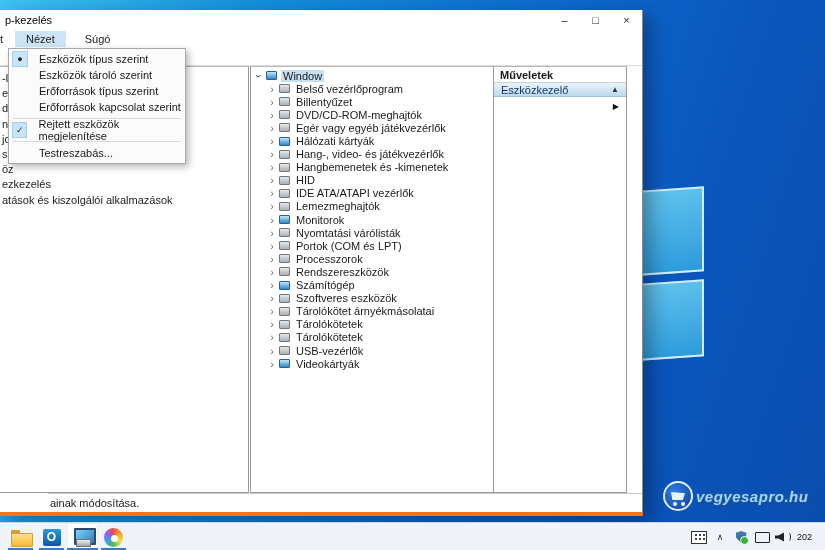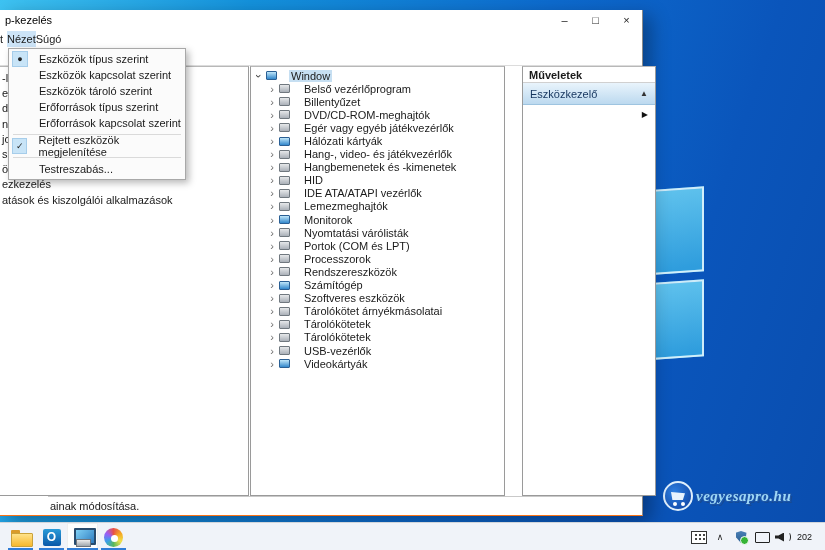--- a/index.html
+++ b/index.html
@@ -7,66 +7,66 @@
   .screen { position:relative; width:825px; height:550px; overflow:hidden;
             font-family:"Liberation Sans","DejaVu Sans",sans-serif; font-size:11px; color:#1a1a1a; }
 
   
   .desktop { position:absolute; inset:0;
     background:linear-gradient(108deg,#3ec3f2 0%,#1492dd 25%,#0d6bcf 55%,#0a55bb 78%,#0a4dae 100%); }
   .pane { position:absolute; width:106px; background:linear-gradient(175deg,#62c4ee 0%,#2f9ddd 95%);
     border:2px solid rgba(223,244,252,.9); transform:skewY(-4deg); z-index:1; }
   .pane-top { left:598px; top:190px; height:85px; }
   .pane-bottom { left:598px; top:283px; height:77px; }
-  .watermark { position:absolute; left:663px; top:481px; display:flex; align-items:center; gap:3px; z-index:2;font-family:Liberation Serif, serif; }
+  .watermark { position:absolute; left:663px; top:481px; display:flex; align-items:center; gap:3px; z-index:2; }
   .wm-badge { width:30px; height:30px; border-radius:50%; position:relative;
     background:radial-gradient(circle at 35% 35%,#2f7fe0,#0c3f9e); border:2px solid #dfeffc; }
   .wm-badge::before { content:""; position:absolute; left:6px; top:9px; width:14px; height:8px;
     background:#e9f3fd; clip-path:polygon(0 0,100% 15%,85% 100%,10% 100%); }
   .wm-badge::after { content:""; position:absolute; left:8px; bottom:3px; width:4px; height:4px;
     border-radius:50%; background:#fff; box-shadow:8px 0 #fff; }
   .wm-text { font-size:15px; font-weight:bold; font-style:italic; color:#9fd8f6; letter-spacing:.5px;
     text-shadow:-1px -1px 0 #1c55a8,1px -1px 0 #1c55a8,-1px 1px 0 #1c55a8,1px 1px 0 #1c55a8,2px 2px 0 #174a92; }
 
   
   .window { position:absolute; left:0; top:10px; width:643px; height:506px; background:#fff;
-    border-right:1px solid #8a8a8a; border-bottom:1px solid #f97316;
+    border-right:1px solid #8a8a8a; border-bottom:4px solid #f97316;
     box-shadow:8px 6px 18px rgba(0,0,0,.32); z-index:3; }
   .titlebar { height:20px; background:#fff; position:relative; display:flex; align-items:center; }
   .title { margin-left:5px; color:#000; }
   .controls { position:absolute; right:0; top:0; height:20px; display:flex; }
   .wc { width:31px; height:20px; border:none; background:transparent; font-size:11px; color:#222;
     display:flex; align-items:center; justify-content:center; font-family:inherit; }
   .menubar { height:18px; background:#fff; display:flex; align-items:center; }
   .mb-frag { width:7px; overflow:hidden; display:inline-block; }
-  .mb-item { padding:2px 0; cursor:default; }
+  .mb-item { padding:2px 11px; cursor:default;margin-left:8px; }
   .mb-item.open { background:#cde4f7; }
   .toolbar { height:18px; background:#fff; border-bottom:1px solid #dcdcdc; }
 
   .body { position:absolute; top:56px; left:0; right:0; bottom:19px; }
   .panel { position:absolute; top:0; bottom:0; background:#fff; border:1px solid #9a9a9a; border-top-color:#b8b8b8; }
   .panel.left { left:-1px; width:250px; }
   .panel.mid { left:250px; width:255px; padding-top:2px; }
-  .panel.right { left:522px; width:134px; }
+  .panel.right { left:493px; width:134px; }
 
   .frags { padding:4px 0 0 2px; line-height:15.2px; white-space:nowrap; overflow:hidden; }
 
   .trow { display:flex; align-items:center; height:13.1px; white-space:nowrap; }
   .chev { width:10px; text-align:center; color:#6f6f6f; font-size:11px; line-height:12px; }
   .trow.child .chev { margin-left:16px; }
   .trow.root .chev { margin-left:3px; transform:rotate(90deg); color:#3c3c3c; }
   .ticon { width:11px; height:9px; margin-left:2px; border-radius:1px; flex:none;
     background:linear-gradient(#e6e8ea,#aab0b8); border:1px solid #70787f; }
   .computer-icon,.monitor-icon,.network-adapter-icon,.display-adapter-icon {
     background:linear-gradient(#bfe6fa,#3388cc); border-color:#2a5f94; }
-  .tlabel { margin-left:12px; padding:0 2px; }
+  .tlabel { margin-left:4px; padding:0 2px; }
   .trow.root .tlabel { background:#c6dff2; }
 
   .ap-title { height:16px; line-height:16px; font-weight:bold; padding-left:6px; border-bottom:1px solid #d0d0d0; }
-  .ap-section { height:22px; display:flex; align-items:center; padding:0 7px; color:#15355e;
+  .ap-section { height:14px; display:flex; align-items:center; padding:0 7px; color:#15355e;
     background:linear-gradient(#e9f4fc,#bcd9ef); border-bottom:1px solid #9ec4e0; }
   .ap-arrow { margin-left:auto; font-size:8px; color:#333; }
   .ap-more { height:18px; display:flex; align-items:center; padding-left:33px; padding-right:7px; }
   .ap-arrow2 { margin-left:auto; font-size:8px; color:#111; }
 
   .statusbar { position:absolute; left:0; right:0; bottom:0; height:19px; background:#fff;
     border-top:1px solid #c9c9c9; display:flex; align-items:center; padding-left:2px;margin-left:48px; }
 
   
   .menu-popup { position:absolute; left:8px; top:38px; width:178px; background:#fbfbfb;
@@ -348,24 +348,20 @@
       <span>ainak módosítása.</span>
     </div>
 
     <div class="menu-popup">
 
         <div class="mi">
           <span class="mark on">●</span>
           <span class="milabel">Eszközök típus szerint</span>
         </div>
 
-        <div class="mi">
-          <span class="mark"></span>
-          <span class="milabel">Eszközök kapcsolat szerint</span>
-        </div>
 
         <div class="mi">
           <span class="mark"></span>
           <span class="milabel">Eszközök tároló szerint</span>
         </div>
 
         <div class="mi">
           <span class="mark"></span>
           <span class="milabel">Erőforrások típus szerint</span>
         </div>

